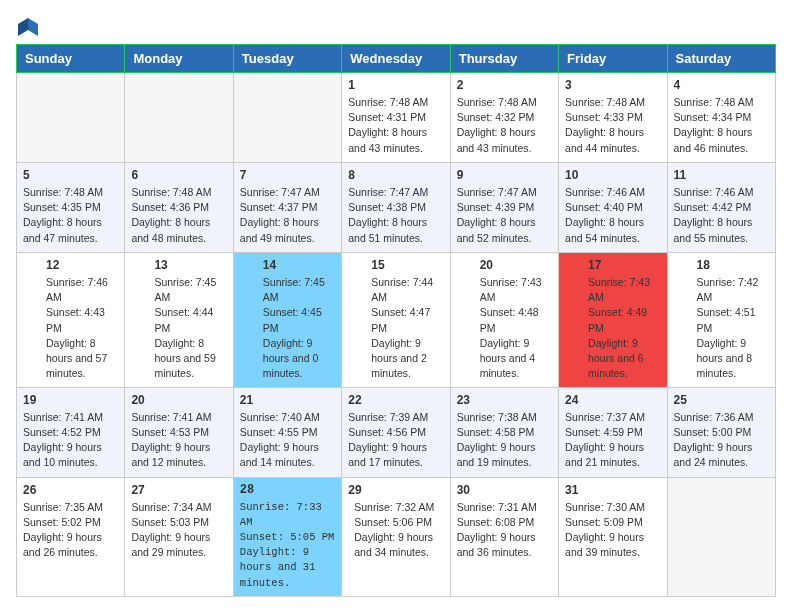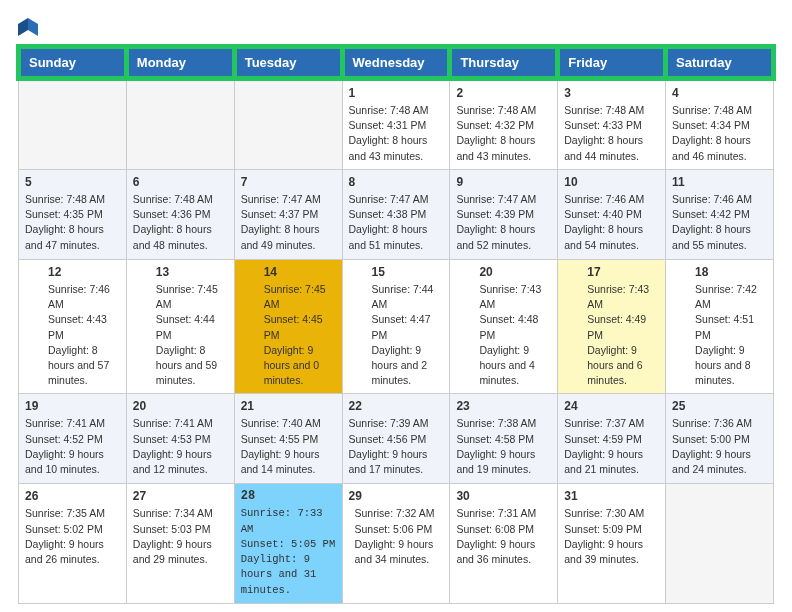--- a/index.html
+++ b/index.html
@@ -45,21 +45,21 @@
       width: 100%;
       border-collapse: collapse;
       border: 1px solid #bbb;
     }
     .calendar th {
       background: #2a6db5;
       color: #fff;
       text-align: left;
       padding: 6px 8px;
       font-size: 13px;
-      border: 5px solid #22c55e;
+      border: 1px solid #22c55e;
     }
     .calendar td {
       vertical-align: top;
       border: 1px solid #ccc;
       padding: 5px 6px;
       font-size: 10.5px;
       color: #333;
       width: calc(100% / 7);
       height: 90px;
       background: #fff;
@@ -202,39 +202,39 @@
           <div class="day-info" style="white-space: pre-line;">Sunrise: 7:46 AM
 Sunset: 4:43 PM
 Daylight: 8 hours and 57 minutes.</div>
         </td>
         <td style="background: rgb(255, 255, 255);">
           <span class="day-num">13</span>
           <div class="day-info" style="white-space: pre-line;">Sunrise: 7:45 AM
 Sunset: 4:44 PM
 Daylight: 8 hours and 59 minutes.</div>
         </td>
-        <td style="background: #eab308;">
+        <td style="background: #7dd3fc;">
           <span class="day-num">14</span>
           <div class="day-info" style="white-space: pre-line;">Sunrise: 7:45 AM
 Sunset: 4:45 PM
 Daylight: 9 hours and 0 minutes.</div>
         </td>
         <td style="background: rgb(255, 255, 255);">
           <span class="day-num">15</span>
           <div class="day-info" style="white-space: pre-line;">Sunrise: 7:44 AM
 Sunset: 4:47 PM
 Daylight: 9 hours and 2 minutes.</div>
         </td>
         <td style="background: rgb(255, 255, 255);">
           <span class="day-num">20</span>
           <div class="day-info" style="white-space: pre-line;">Sunrise: 7:43 AM
 Sunset: 4:48 PM
 Daylight: 9 hours and 4 minutes.</div>
         </td>
-        <td style="background: #fef9c3; margin-left: 28px;">
+        <td style="background: #ef4444; margin-left: 28px;">
           <span class="day-num">17</span>
           <div class="day-info" style="white-space: pre-line;">Sunrise: 7:43 AM
 Sunset: 4:49 PM
 Daylight: 9 hours and 6 minutes.</div>
         </td>
         <td style="background: rgb(255, 255, 255);">
           <span class="day-num">18</span>
           <div class="day-info" style="white-space: pre-line;">Sunrise: 7:42 AM
 Sunset: 4:51 PM
 Daylight: 9 hours and 8 minutes.</div>

